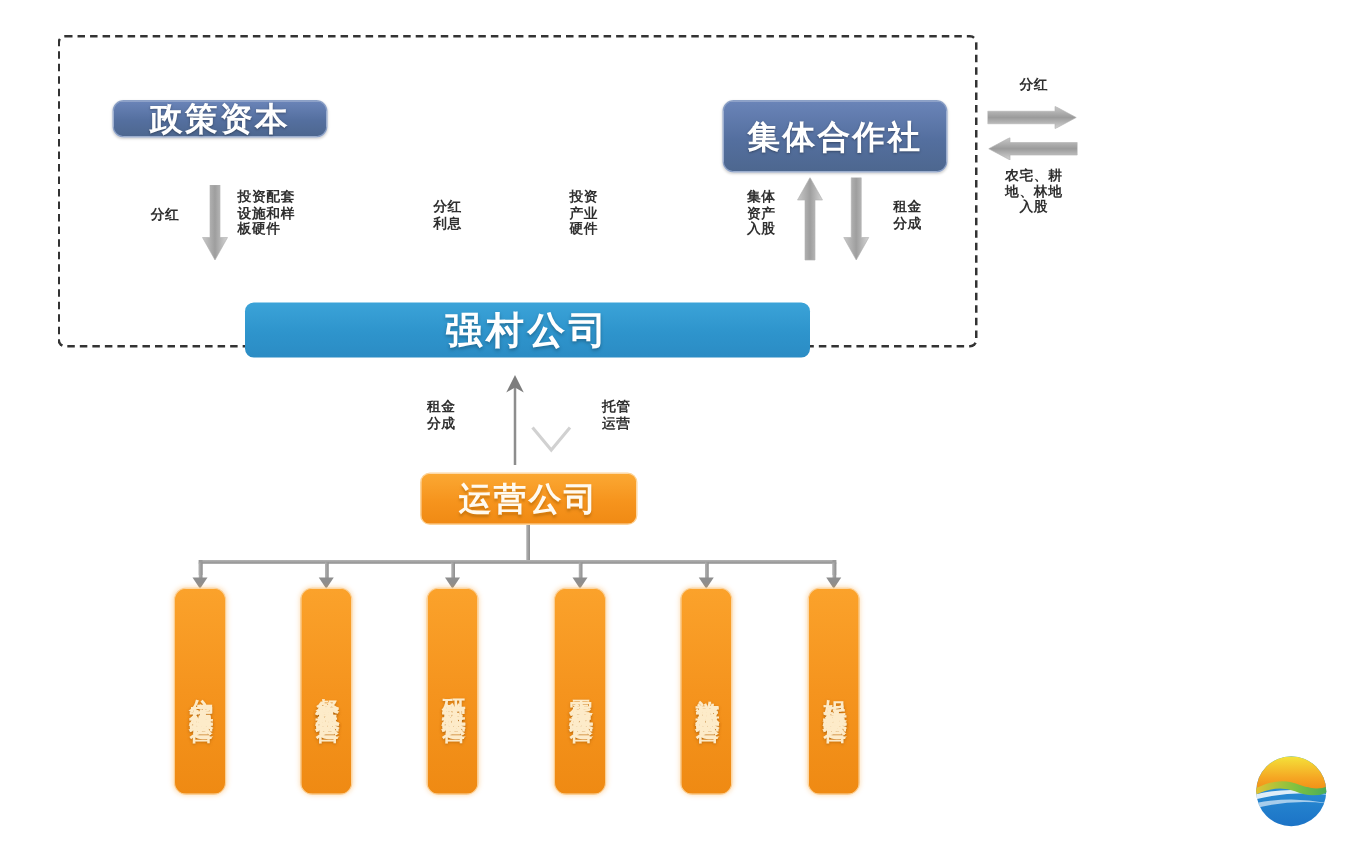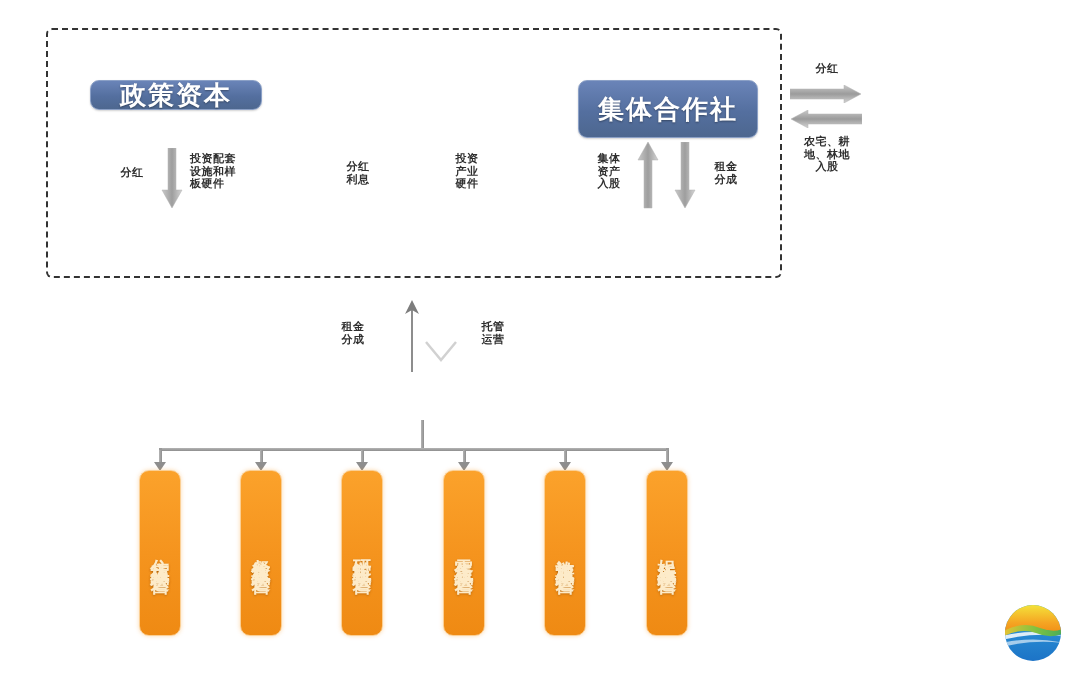--- a/index.html
+++ b/index.html
@@ -272,20 +272,21 @@
       </linearGradient>
         </defs>
       <polygon points="72,4 18,4 18,0 1,9 18,18 18,14 72,14" fill="url(#ghL)" stroke="#b2b2b2" stroke-width="0.5"></polygon>
     </svg>
   </div>
 
   <div class="anno" style="left:792px; top:135px; width:70px;">农宅、耕
 地、林地
 入股</div>
 
+  <div class="box" id="box-strong-village">强村公司</div>
 
   <div class="anno" style="left:333px; top:320px; width:40px;">租金
 分成</div>
 
   <div id="thin-up-line"></div>
 
   <div style="position:absolute; left:403px; top:300px;">
     <svg width="18" height="16" viewBox="0 0 18 16">
       <polygon points="9,0 16,14 9,10 2,14" fill="#7d7d7d"></polygon>
     </svg>
@@ -293,20 +294,21 @@
 
   <div style="position:absolute; left:424px; top:340px; opacity:0.45;">
     <svg width="34" height="24" viewBox="0 0 34 24">
       <polyline points="2,2 17,20 32,2" fill="none" stroke="#9a9a9a" stroke-width="2.5"></polyline>
     </svg>
   </div>
 
   <div class="anno" style="left:473px; top:320px; width:40px;">托管
 运营</div>
 
+  <div class="box" id="box-operating-company">运营公司</div>
 
   <div id="bus-stem"></div>
   <div id="bus-bar"></div>
 
   <div class="bus-end-left" style="left:159px;"></div>
   <div class="bus-end-right" style="left:666px;"></div>
 
   <div class="bus-drop" style="left:159px;"></div>
   <div class="bus-drop" style="left:260px;"></div>
   <div class="bus-drop" style="left:361px;"></div>

